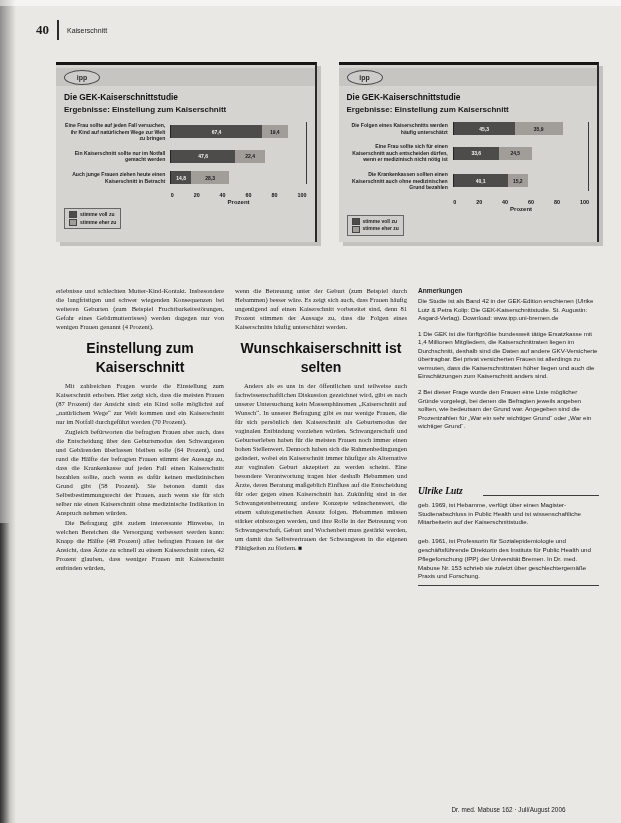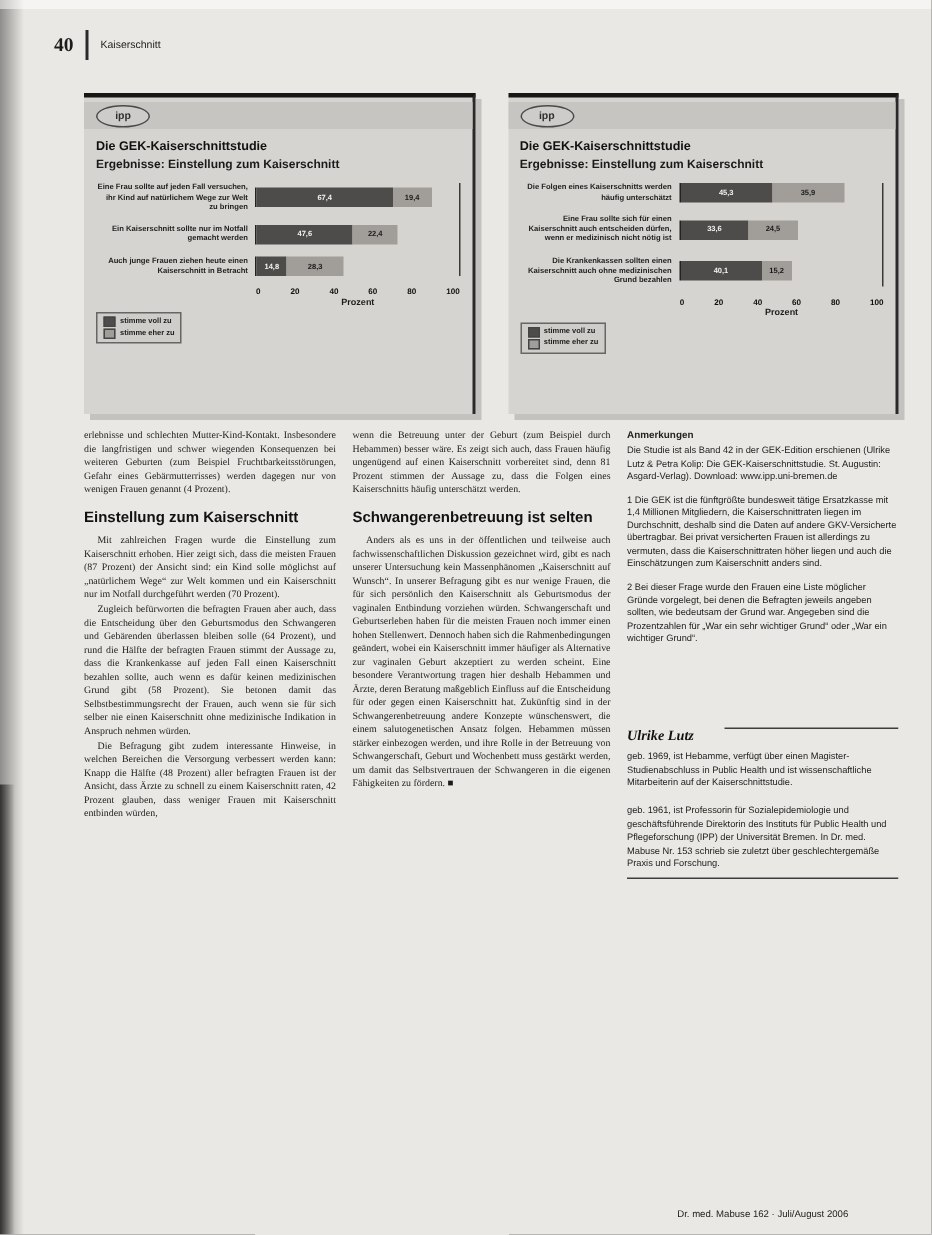--- a/index.html
+++ b/index.html
@@ -12,21 +12,21 @@
   .edge-top{position:absolute;left:0;right:0;top:0;height:6px;background:rgba(255,255,255,.5);}
 
   
   .page-header{position:absolute;top:20px;left:36px;display:flex;align-items:center;gap:8px;}
   .page-num{font-size:13px;font-weight:bold;}
   .head-rule{width:2px;height:20px;background:#2a2a2a;}
   .section-label{font-family:"Liberation Sans",sans-serif;font-size:7px;color:#222;}
 
   
   .slides{position:absolute;top:62px;left:56px;right:22px;display:flex;gap:22px;}
-  .slide{flex:1;height:214px;box-sizing:border-box;background:#d6d4d0;
+  .slide{flex:1;height:180px;box-sizing:border-box;background:#d6d4d0;
          border-top:3px solid #161616;border-right:2px solid #2a2a2a;
          box-shadow:4px 4px 0 rgba(0,0,0,.16);padding:5px 8px 6px;
          font-family:"Liberation Sans",sans-serif;position:relative;}
   .slide-band{position:absolute;top:3px;left:0;right:0;height:18px;background:#c7c5c1;}
   .slide-logo{position:relative;width:34px;height:13px;border:1px solid #4a4a4a;border-radius:50%;
               display:flex;align-items:center;justify-content:center;
               font-size:7px;font-weight:bold;color:#2f2f2f;background:#cecccb;margin-bottom:7px;}
   .slide-title{position:relative;font-size:8.4px;font-weight:bold;line-height:1.4;color:#111;}
   .slide-subtitle{position:relative;font-size:8.0px;font-weight:bold;line-height:1.4;color:#1a1a1a;}
 
@@ -56,26 +56,26 @@
 
   
   .body-cols{position:absolute;top:286px;left:56px;right:22px;bottom:8px;display:flex;gap:11px;overflow:hidden;}
   .col{text-align:justify;font-size:6.6px;line-height:1.37;}
   .col1{width:168px;}
   .col2{width:172px;}
   .col3{flex:1;font-family:"Liberation Sans",sans-serif;font-size:6.2px;line-height:1.38;
         text-align:left;position:relative;color:#222;}
   .col p{margin:0 0 1px 0;}
   .col p.indent{text-indent:9px;}
-  .body-h{font-family:"Liberation Sans",sans-serif;font-size:10px;font-weight:bold;
-          margin:8px 0 3px 0;text-align:left;color:#111;}
+  .body-h{font-family:"Liberation Sans",sans-serif;font-size:14px;font-weight:bold;
+          margin:8px 0 3px 0;text-align:center;color:#111;}
   .sidebar-h{font-weight:bold;font-size:6.6px;margin:0 0 2px 0;}
   .col3 p{margin:0 0 7px 0;}
   .authors{margin-top:54px;}
-  .author-name-row{display:flex;align-items:flex-start;gap:20px;margin-bottom:3px;}
+  .author-name-row{display:flex;align-items:flex-end;gap:20px;margin-bottom:3px;}
   .author-name{font-family:"Liberation Serif",serif;font-style:italic;font-weight:bold;font-size:9.5px;color:#111;}
   .author-rule{flex:1;border-bottom:1.2px solid #3d3d3d;margin-bottom:2px;}
   .author-bio{font-size:6.2px;line-height:1.42;margin-bottom:10px;}
   .end-rule{border-bottom:1.2px solid #3d3d3d;margin-top:-6px;margin-bottom:8px;width:100%;}
   .journal-footer{position:absolute;bottom:0;left:0;right:0;text-align:center;
                   font-size:6.4px;color:#222;}
 </style>
 </head>
 <body>
 
@@ -211,21 +211,21 @@
     <div class="col col1">
       <p>erlebnisse und schlechten Mutter-Kind-Kontakt. Insbesondere die langfristigen und schwer wiegenden Konsequenzen bei weiteren Geburten (zum Beispiel Fruchtbarkeitsstörungen, Gefahr eines Gebärmutterrisses) werden dagegen nur von wenigen Frauen genannt (4 Prozent).</p>
       <div class="body-h">Einstellung zum Kaiserschnitt</div>
       <p class="indent">Mit zahlreichen Fragen wurde die Einstellung zum Kaiserschnitt erhoben. Hier zeigt sich, dass die meisten Frauen (87 Prozent) der Ansicht sind: ein Kind solle möglichst auf „natürlichem Wege“ zur Welt kommen und ein Kaiserschnitt nur im Notfall durchgeführt werden (70 Prozent).</p>
       <p class="indent">Zugleich befürworten die befragten Frauen aber auch, dass die Entscheidung über den Geburtsmodus den Schwangeren und Gebärenden überlassen bleiben solle (64 Prozent), und rund die Hälfte der befragten Frauen stimmt der Aussage zu, dass die Krankenkasse auf jeden Fall einen Kaiserschnitt bezahlen sollte, auch wenn es dafür keinen medizinischen Grund gibt (58 Prozent). Sie betonen damit das Selbstbestimmungsrecht der Frauen, auch wenn sie für sich selber nie einen Kaiserschnitt ohne medizinische Indikation in Anspruch nehmen würden.</p>
       <p class="indent">Die Befragung gibt zudem interessante Hinweise, in welchen Bereichen die Versorgung verbessert werden kann: Knapp die Hälfte (48 Prozent) aller befragten Frauen ist der Ansicht, dass Ärzte zu schnell zu einem Kaiserschnitt raten, 42 Prozent glauben, dass weniger Frauen mit Kaiserschnitt entbinden würden,</p>
     </div>
 
     <div class="col col2">
       <p>wenn die Betreuung unter der Geburt (zum Beispiel durch Hebammen) besser wäre. Es zeigt sich auch, dass Frauen häufig ungenügend auf einen Kaiserschnitt vorbereitet sind, denn 81 Prozent stimmen der Aussage zu, dass die Folgen eines Kaiserschnitts häufig unterschätzt werden.</p>
-      <div class="body-h">Schwangerenbetreuung ist selten</div>
+      <div class="body-h">Wunschkaiserschnitt ist selten</div>
       <p class="indent">Anders als es uns in der öffentlichen und teilweise auch fachwissenschaftlichen Diskussion gezeichnet wird, gibt es nach unserer Untersuchung kein Massenphänomen „Kaiserschnitt auf Wunsch“. In unserer Befragung gibt es nur wenige Frauen, die für sich persönlich den Kaiserschnitt als Geburtsmodus der vaginalen Entbindung vorziehen würden. Schwangerschaft und Geburtserleben haben für die meisten Frauen noch immer einen hohen Stellenwert. Dennoch haben sich die Rahmenbedingungen geändert, wobei ein Kaiserschnitt immer häufiger als Alternative zur vaginalen Geburt akzeptiert zu werden scheint. Eine besondere Verantwortung tragen hier deshalb Hebammen und Ärzte, deren Beratung maßgeblich Einfluss auf die Entscheidung für oder gegen einen Kaiserschnitt hat. Zukünftig sind in der Schwangerenbetreuung andere Konzepte wünschenswert, die einem salutogenetischen Ansatz folgen. Hebammen müssen stärker einbezogen werden, und ihre Rolle in der Betreuung von Schwangerschaft, Geburt und Wochenbett muss gestärkt werden, um damit das Selbstvertrauen der Schwangeren in die eigenen Fähigkeiten zu fördern. ■</p>
     </div>
 
     <div class="col3">
       <div class="sidebar-h">Anmerkungen</div>
       <p>Die Studie ist als Band 42 in der GEK-Edition erschienen (Ulrike Lutz &amp; Petra Kolip: Die GEK-Kaiserschnittstudie. St. Augustin: Asgard-Verlag). Download: www.ipp.uni-bremen.de</p>
       <p>1 Die GEK ist die fünftgrößte bundesweit tätige Ersatzkasse mit 1,4 Millionen Mitgliedern, die Kaiserschnittraten liegen im Durchschnitt, deshalb sind die Daten auf andere GKV-Versicherte übertragbar. Bei privat versicherten Frauen ist allerdings zu vermuten, dass die Kaiserschnittraten höher liegen und auch die Einschätzungen zum Kaiserschnitt anders sind.</p>
       <p>2 Bei dieser Frage wurde den Frauen eine Liste möglicher Gründe vorgelegt, bei denen die Befragten jeweils angeben sollten, wie bedeutsam der Grund war. Angegeben sind die Prozentzahlen für „War ein sehr wichtiger Grund“ oder „War ein wichtiger Grund“.</p>
 
       <div class="authors">

